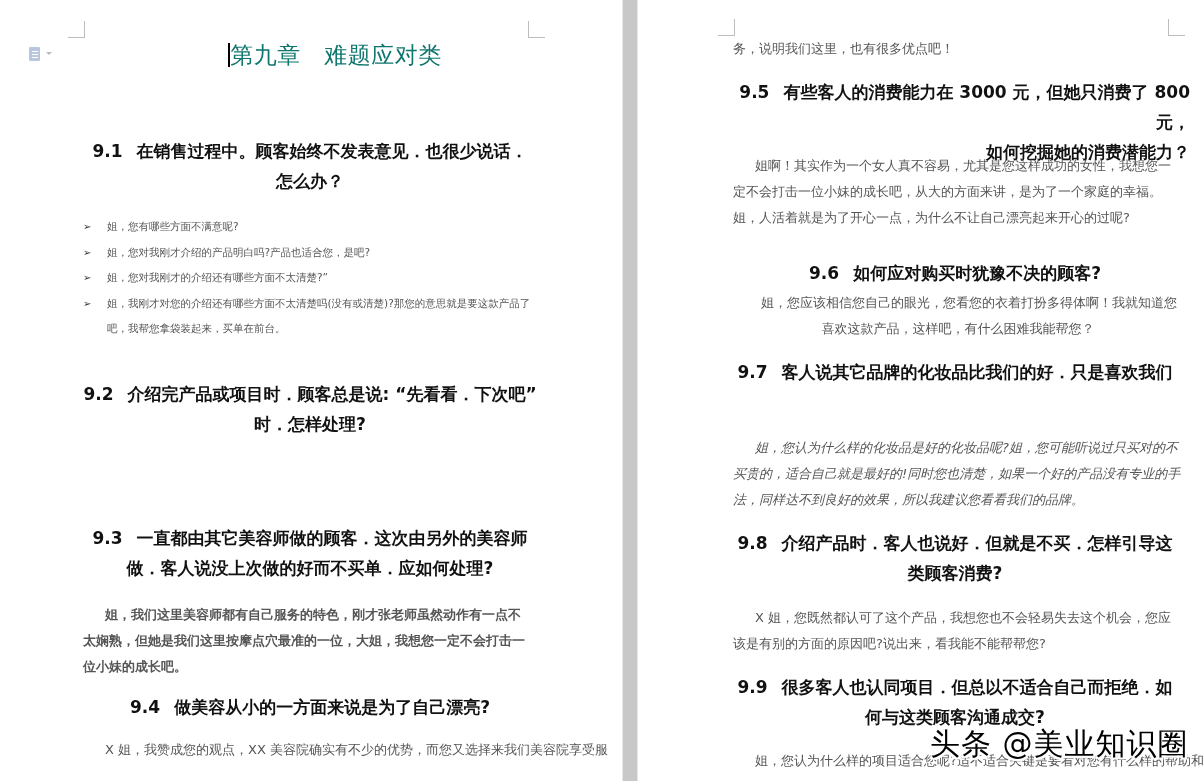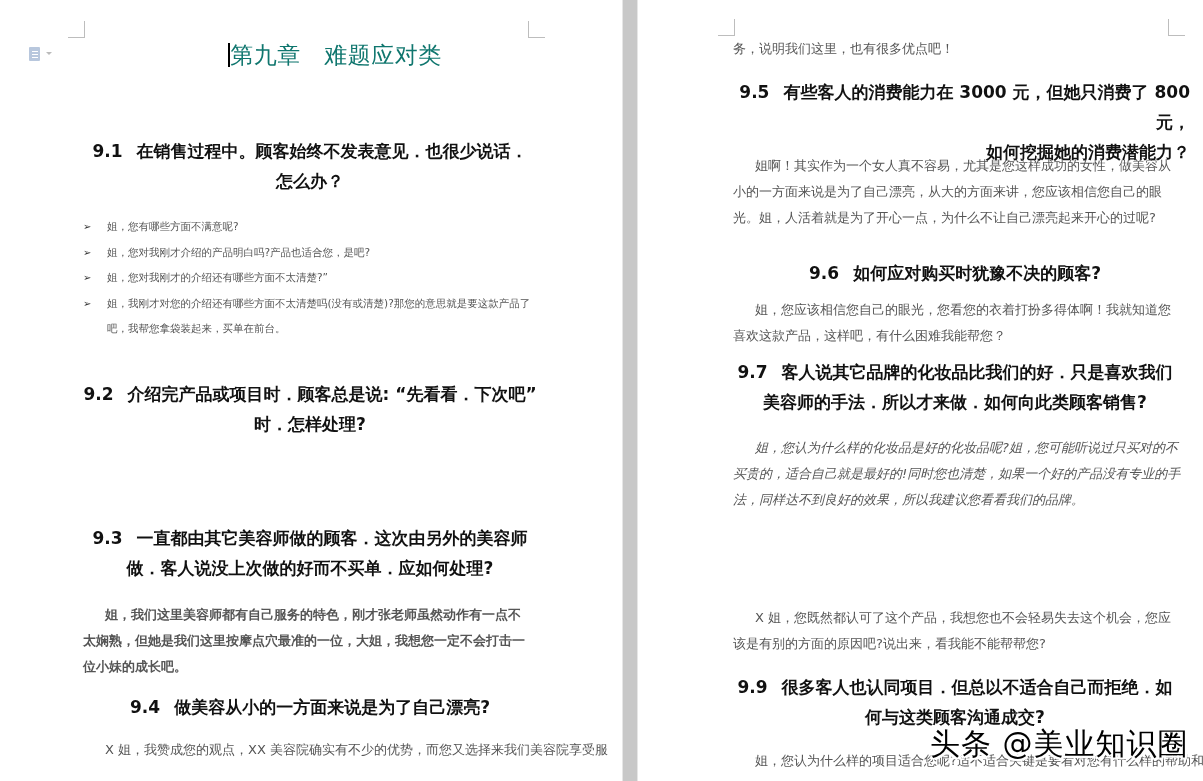--- a/index.html
+++ b/index.html
@@ -94,33 +94,36 @@
 <div id="page-right" class="page">
   <div class="corner tl" style="left:80px; top:19px;"></div>
   <div class="corner tr" style="left:530px; top:19px;"></div>
 
   <div class="p" style="left:95px; top:36px; width:450px;">务，说明我们这里，也有很多优点吧！</div>
 
   <div class="h" style="left:82px; width:470px; top:77px;text-align:right;">
     <span class="num">9.5</span><span>有些客人的消费能力在 3000 元，但她只消费了 800 元，</span><br>
     <span>如何挖掘她的消费潜能力？</span>
   </div>
-  <div class="p indent" style="left:95px; top:153px; width:450px;">姐啊！其实作为一个女人真不容易，尤其是您这样成功的女性，做美容从小的一方面来说是为了自己漂亮，从大的方面来讲，您应该相信您自己的眼光。姐，人活着就是为了开心一点，为什么不让自己漂亮起来开心的过呢?</div>
+  <div class="p indent" style="left:95px; top:153px; width:450px;">姐啊！其实作为一个女人真不容易，尤其是您这样成功的女性，我想您一定不会打击一位小妹的成长吧，从大的方面来讲，是为了一个家庭的幸福。姐，人活着就是为了开心一点，为什么不让自己漂亮起来开心的过呢?</div>
 
   <div class="h" style="left:82px; width:470px; top:247px;margin-top:11px;">
     <span class="num">9.6</span><span>如何应对购买时犹豫不决的顾客?</span>
   </div>
-  <div class="p indent" style="left:95px; top:297px; width:450px;">姐，您应该相信您自己的眼光，您看您的衣着打扮多得体啊！我就知道您喜欢这款产品，这样吧，有什么困难我能帮您？</div>
+  <div class="p indent" style="left:95px; top:290px; width:450px;text-align:center;">姐，您应该相信您自己的眼光，您看您的衣着打扮多得体啊！我就知道您喜欢这款产品，这样吧，有什么困难我能帮您？</div>
 
   <div class="h" style="left:82px; width:470px; top:357px;">
     <span class="num">9.7</span><span>客人说其它品牌的化妆品比我们的好．只是喜欢我们</span><br>
-    <span>美容师的手法．所以才来做．如何向此类顾客销售?</span>
   </div>
   <div class="p indent" style="left:95px; top:435px; width:450px;font-style:italic;">姐，您认为什么样的化妆品是好的化妆品呢?姐，您可能听说过只买对的不买贵的，适合自己就是最好的!同时您也清楚，如果一个好的产品没有专业的手法，同样达不到良好的效果，所以我建议您看看我们的品牌。</div>
 
+  <div class="h" style="left:82px; width:470px; top:528px;">
+    <span class="num">9.8</span><span>介绍产品时．客人也说好．但就是不买．怎样引导这</span><br>
+    <span>类顾客消费?</span>
+  </div>
   <div class="p indent" style="left:95px; top:605px; width:450px;">X 姐，您既然都认可了这个产品，我想您也不会轻易失去这个机会，您应该是有别的方面的原因吧?说出来，看我能不能帮帮您?</div>
 
   <div class="h" style="left:82px; width:470px; top:672px;">
     <span class="num">9.9</span><span>很多客人也认同项目．但总以不适合自己而拒绝．如</span><br>
     <span>何与这类顾客沟通成交?</span>
   </div>
   <div class="p indent" style="left:95px; top:748px; width:460px; white-space:nowrap;">姐，您认为什么样的项目适合您呢?适不适合关键是要看对您有什么样的帮助和改善，</div>
 </div>
 
 <div class="watermark">头条 @美业知识圈</div>

